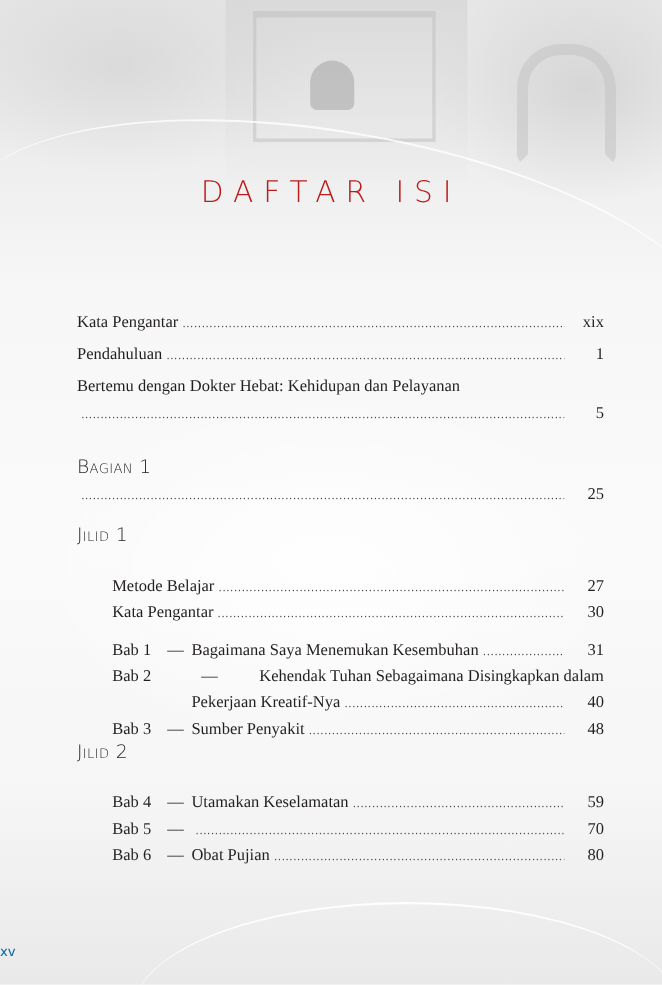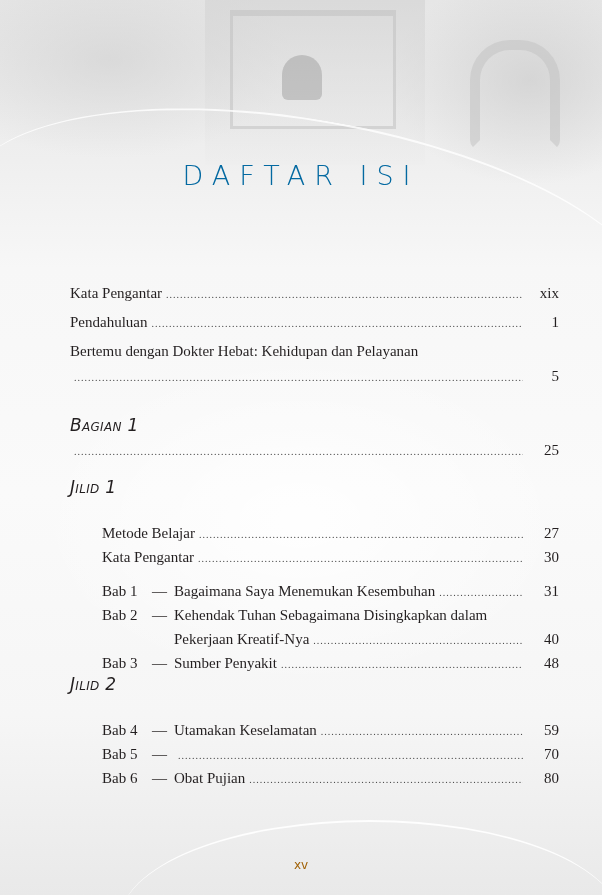--- a/index.html
+++ b/index.html
@@ -41,49 +41,49 @@
     transform: rotate(10deg);
   }
   .swoosh2 {
     position: absolute; left: 120px; top: 820px; width: 500px; height: 200px;
     border-top: 2px solid rgba(255,255,255,0.9); border-radius: 50%;
   }
   .title {
     position: absolute; left: 0; right: 0; top: 160px;
     text-align: center;
     font-family: "DejaVu Sans", sans-serif; font-weight: 300;
-    font-size: 27px; letter-spacing: 9px; color: #0369a1;
+    font-size: 27px; letter-spacing: 9px; color: #b91c1c;
   }
   .toc { position: absolute; left: 70px; width: 495px; top: 0; }
   .row {
-    position: absolute; left: 0; right: 6px; height: 20px;
-    display: flex; align-items: baseline; font-size: 15px; line-height: 20px;
+    position: absolute; left: 0; right: 16px; height: 20px;
+    display: flex; align-items: baseline; font-size: 15px; line-height: 20px; justify-content: space-between;
   }
   .row .lbl { white-space: nowrap; }
   .row .dots {
     flex: 1; overflow: hidden; white-space: nowrap; margin: 0 4px;
     font-size: 10px; letter-spacing: 1px; color: #444;
     max-width: calc(100% - 0px);
   }
   .row .dots::before {
     content: "....................................................................................................................................................................................................................";
   }
   .row .pg { width: 32px; text-align: right; }
   .row.ind { left: 32px; margin-top: 16px; }
   .row .bab { width: 50px; white-space: nowrap; }
   .row .dash { width: 22px; white-space: nowrap; }
   .plain { position: absolute; font-size: 15px; line-height: 20px; white-space: nowrap; }
   .sc {
     font-variant: small-caps; font-family: "DejaVu Sans", sans-serif;
-    font-weight: 300; letter-spacing: 0.3px; font-style: italic;
+    font-weight: 300; letter-spacing: 0.3px;
   }
   .sc-head { position: absolute; left: 0; font-size: 17px; line-height: 22px; white-space: nowrap; }
   .folio {
-    position: absolute; left: 0; right: 0; top: 858px; text-align: center;
-    font-family: "DejaVu Sans", sans-serif; font-size: 12px; color: #a16207;
+    position: absolute; left: 0; right: 0; top: 858px; text-align: left;
+    font-family: "DejaVu Sans", sans-serif; font-size: 12px; color: #0369a1;
   }
 </style>
 </head>
 <body>
 
 <div class="bg"></div>
 <div class="photo-panel"></div>
 <div class="bell-frame"></div>
 <div class="bell"></div>
 <div class="hook"></div>

